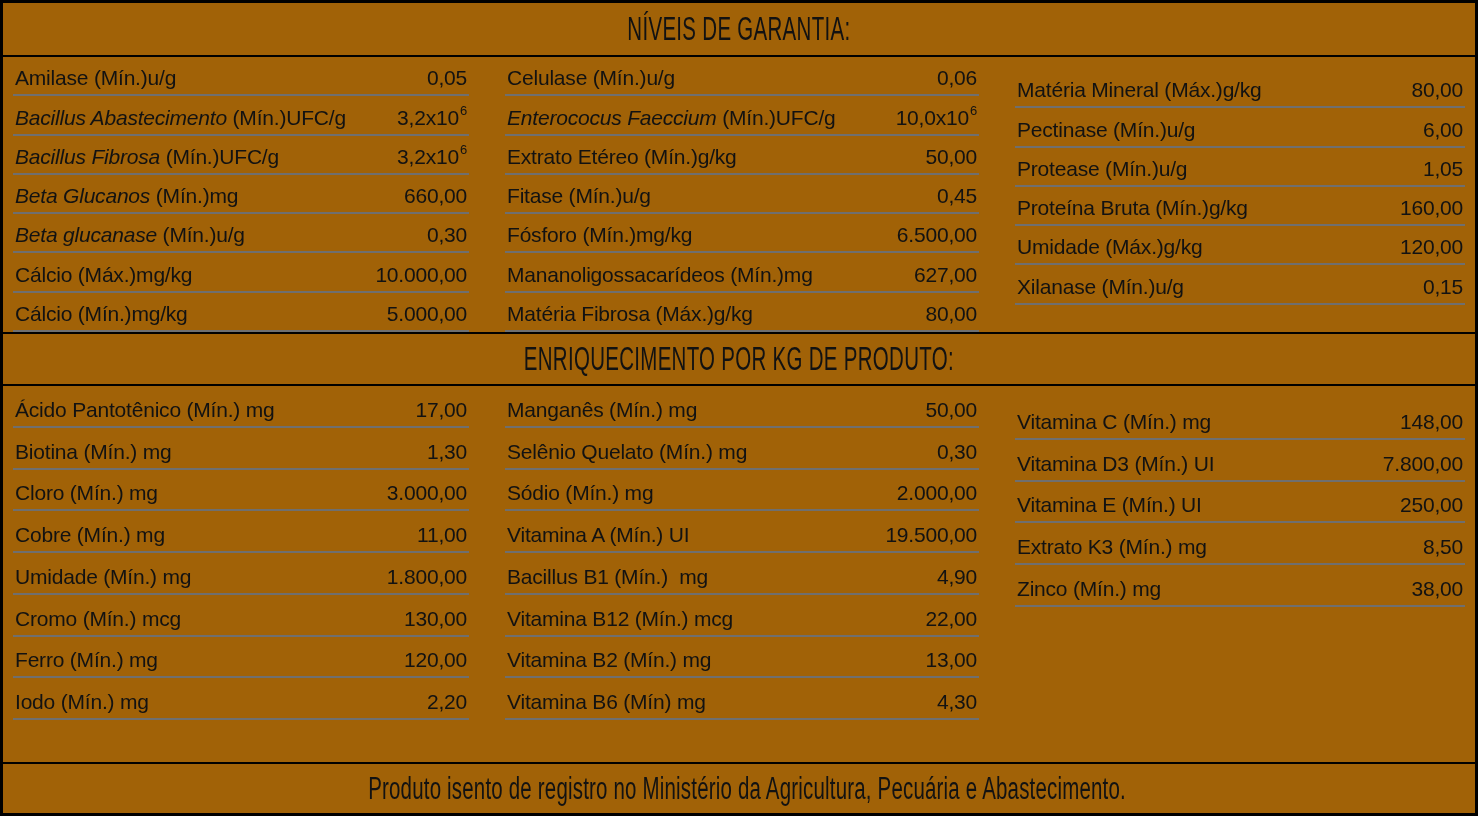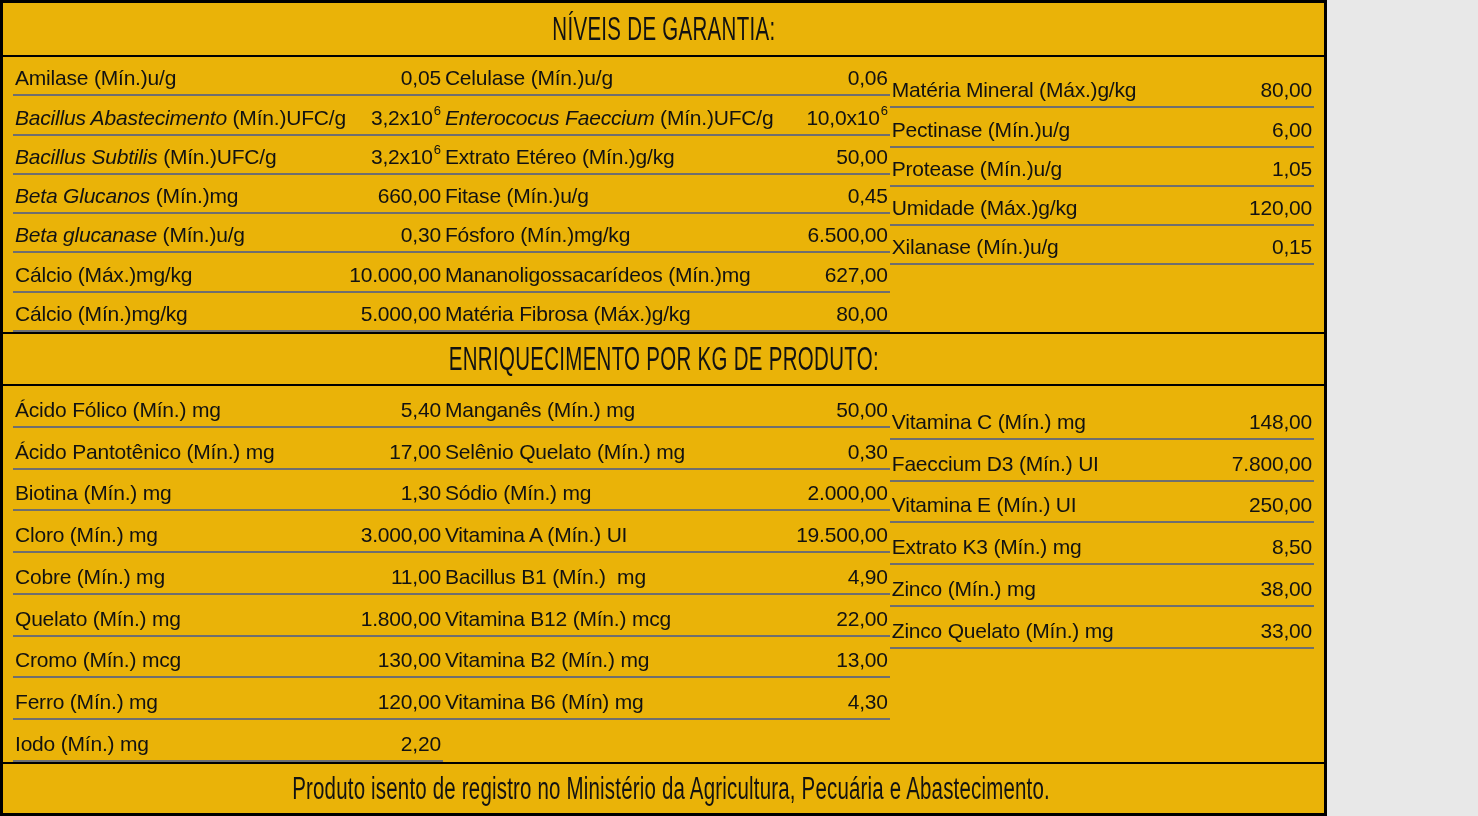--- a/index.html
+++ b/index.html
@@ -1,22 +1,22 @@
 <!DOCTYPE html>
 <html><head>
 <meta charset="utf-8">
 <style>
   html, body { margin: 0; padding: 0; background: #e8e8e8; }
   .frame {
     position: relative;
-    width: 1327px;
+    width: 1478px;
     height: 816px;
     box-sizing: border-box;
     border: 3px solid #000;
-    background: #eab308;
+    background: #a16207;
     color: #121212;
     font-family: "Liberation Sans", sans-serif;
     overflow: hidden;
   }
   .band { display: flex; align-items: center; justify-content: center; }
   .band-h1 { height: 52px; }
   .band-h2 { height: 50px; }
   .band-footer { height: 49px; margin-left: 16px; }
   .cond {
     display: inline-block;
@@ -89,21 +89,21 @@
       <div class="col col-0">
         <div class="row">
           <span class="lbl">Amilase (Mín.)u/g</span>
           <span class="val">0,05</span>
         </div>
         <div class="row">
           <span class="lbl"><span class="it">Bacillus Abastecimento</span> (Mín.)UFC/g</span>
           <span class="val">3,2x10<sup>6</sup></span>
         </div>
         <div class="row">
-          <span class="lbl"><span class="it">Bacillus Subtilis</span> (Mín.)UFC/g</span>
+          <span class="lbl"><span class="it">Bacillus Fibrosa</span> (Mín.)UFC/g</span>
           <span class="val">3,2x10<sup>6</sup></span>
         </div>
         <div class="row">
           <span class="lbl"><span class="it">Beta Glucanos</span> (Mín.)mg</span>
           <span class="val">660,00</span>
         </div>
         <div class="row">
           <span class="lbl"><span class="it">Beta glucanase</span> (Mín.)u/g</span>
           <span class="val">0,30</span>
         </div>
@@ -151,20 +151,24 @@
           <span class="lbl">Matéria Mineral (Máx.)g/kg</span>
           <span class="val">80,00</span>
         </div>
         <div class="row">
           <span class="lbl">Pectinase (Mín.)u/g</span>
           <span class="val">6,00</span>
         </div>
         <div class="row">
           <span class="lbl">Protease (Mín.)u/g</span>
           <span class="val">1,05</span>
+        </div>
+        <div class="row">
+          <span class="lbl">Proteína Bruta (Mín.)g/kg</span>
+          <span class="val">160,00</span>
         </div>
         <div class="row">
           <span class="lbl">Umidade (Máx.)g/kg</span>
           <span class="val">120,00</span>
         </div>
         <div class="row">
           <span class="lbl">Xilanase (Mín.)u/g</span>
           <span class="val">0,15</span>
         </div>
       </div>
@@ -174,41 +178,37 @@
 
   <div class="band band-h2">
     <span class="cond">ENRIQUECIMENTO POR KG DE PRODUTO:</span>
   </div>
 
   <div class="divider"></div>
 
   <div class="section sec-1">
       <div class="col col-0">
         <div class="row">
-          <span class="lbl">Ácido Fólico (Mín.) mg</span>
-          <span class="val">5,40</span>
-        </div>
-        <div class="row">
           <span class="lbl">Ácido Pantotênico (Mín.) mg</span>
           <span class="val">17,00</span>
         </div>
         <div class="row">
           <span class="lbl">Biotina (Mín.) mg</span>
           <span class="val">1,30</span>
         </div>
         <div class="row">
           <span class="lbl">Cloro (Mín.) mg</span>
           <span class="val">3.000,00</span>
         </div>
         <div class="row">
           <span class="lbl">Cobre (Mín.) mg</span>
           <span class="val">11,00</span>
         </div>
         <div class="row">
-          <span class="lbl">Quelato (Mín.) mg</span>
+          <span class="lbl">Umidade (Mín.) mg</span>
           <span class="val">1.800,00</span>
         </div>
         <div class="row">
           <span class="lbl">Cromo (Mín.) mcg</span>
           <span class="val">130,00</span>
         </div>
         <div class="row">
           <span class="lbl">Ferro (Mín.) mg</span>
           <span class="val">120,00</span>
         </div>
@@ -250,38 +250,34 @@
           <span class="lbl">Vitamina B6 (Mín) mg</span>
           <span class="val">4,30</span>
         </div>
       </div>
       <div class="col col-2">
         <div class="row">
           <span class="lbl">Vitamina C (Mín.) mg</span>
           <span class="val">148,00</span>
         </div>
         <div class="row">
-          <span class="lbl">Faeccium D3 (Mín.) UI</span>
+          <span class="lbl">Vitamina D3 (Mín.) UI</span>
           <span class="val">7.800,00</span>
         </div>
         <div class="row">
           <span class="lbl">Vitamina E (Mín.) UI</span>
           <span class="val">250,00</span>
         </div>
         <div class="row">
           <span class="lbl">Extrato K3 (Mín.) mg</span>
           <span class="val">8,50</span>
         </div>
         <div class="row">
           <span class="lbl">Zinco (Mín.) mg</span>
           <span class="val">38,00</span>
-        </div>
-        <div class="row">
-          <span class="lbl">Zinco Quelato (Mín.) mg</span>
-          <span class="val">33,00</span>
         </div>
       </div>
     </div>
 
   <div class="divider"></div>
 
   <div class="band band-footer">
     <span class="cond-f">Produto isento de registro no Ministério da Agricultura, Pecuária e Abastecimento.</span>
   </div>
 

